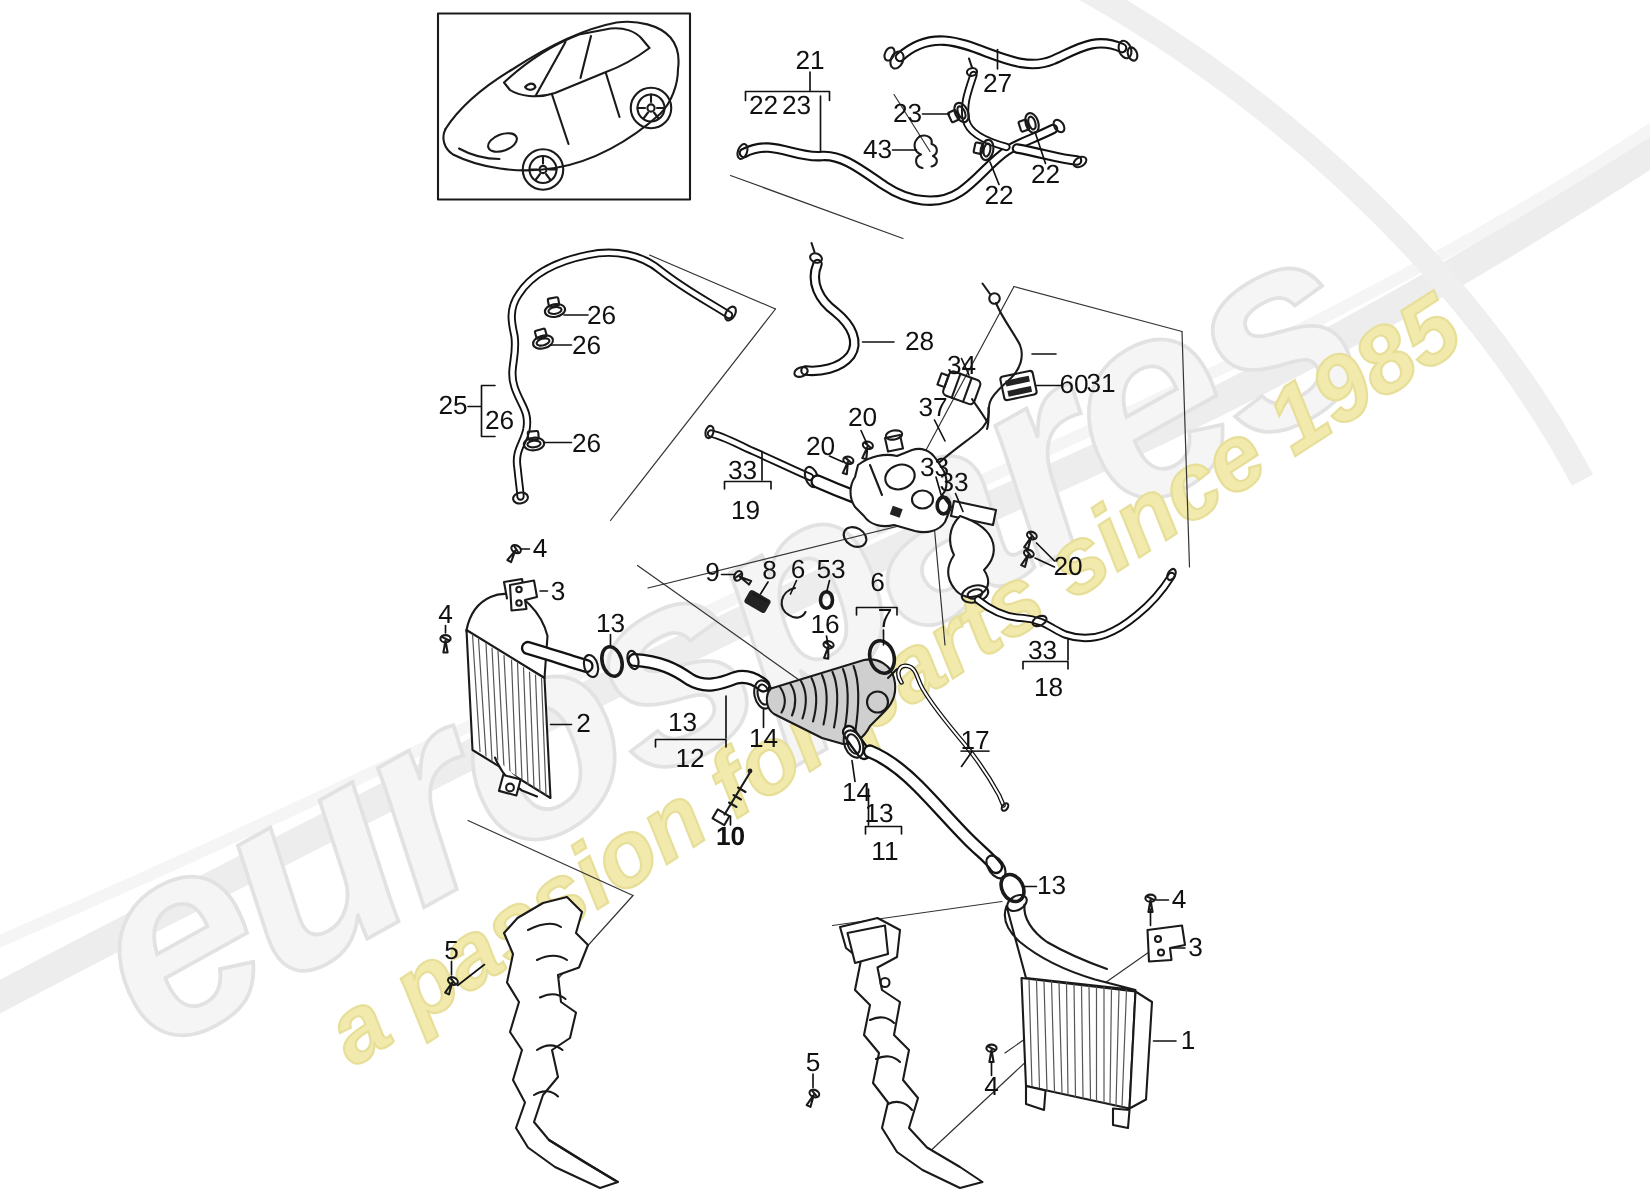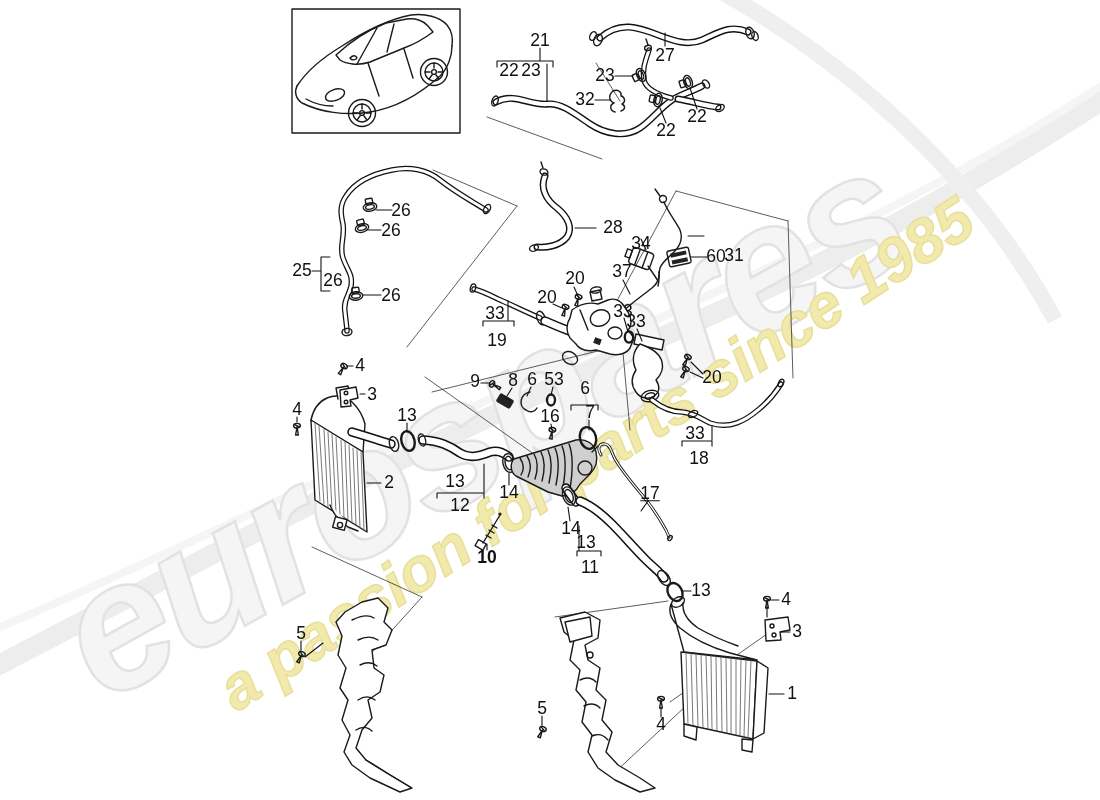--- a/index.html
+++ b/index.html
@@ -367,21 +367,21 @@
       <path class="ldr" d="M301 641 V650 M305 657 L323 643 M542 716 V725"></path>
     </g>
   </svg>
 
   <div style="position:absolute;left:0;top:0;width:1100px;height:660px;">
       <span class="callout" style="position: absolute; left: 540px; top: 41px;">21</span>
       <span class="callout" style="position: absolute; left: 509px; top: 71px;">22</span>
       <span class="callout" style="position: absolute; left: 531px; top: 71px;">23</span>
       <span class="callout" style="position: absolute; left: 665px; top: 56px;">27</span>
       <span class="callout" style="position: absolute; left: 605px; top: 76px;">23</span>
-      <span class="callout" style="position: absolute; left: 585px; top: 100px;">32</span>
+      <span class="callout" style="position: absolute; left: 585px; top: 100px;">43</span>
       <span class="callout" style="position: absolute; left: 697px; top: 117px;">22</span>
       <span class="callout" style="position: absolute; left: 666px; top: 131px;">22</span>
       <span class="callout" style="position: absolute; left: 401px; top: 211px;">26</span>
       <span class="callout" style="position: absolute; left: 391px; top: 231px;">26</span>
       <span class="callout" style="position: absolute; left: 302px; top: 271px;">25</span>
       <span class="callout" style="position: absolute; left: 333px; top: 281px;">26</span>
       <span class="callout" style="position: absolute; left: 391px; top: 296px;">26</span>
       <span class="callout" style="position: absolute; left: 613px; top: 228px;">28</span>
       <span class="callout" style="position: absolute; left: 641px; top: 244px;">34</span>
       <span class="callout" style="position: absolute; left: 734px; top: 236px; margin-top: 20px;">31</span>

